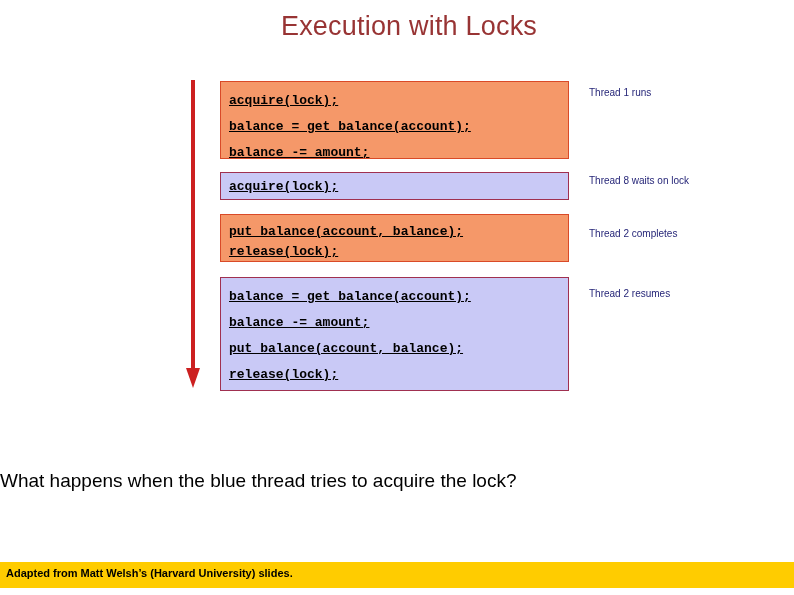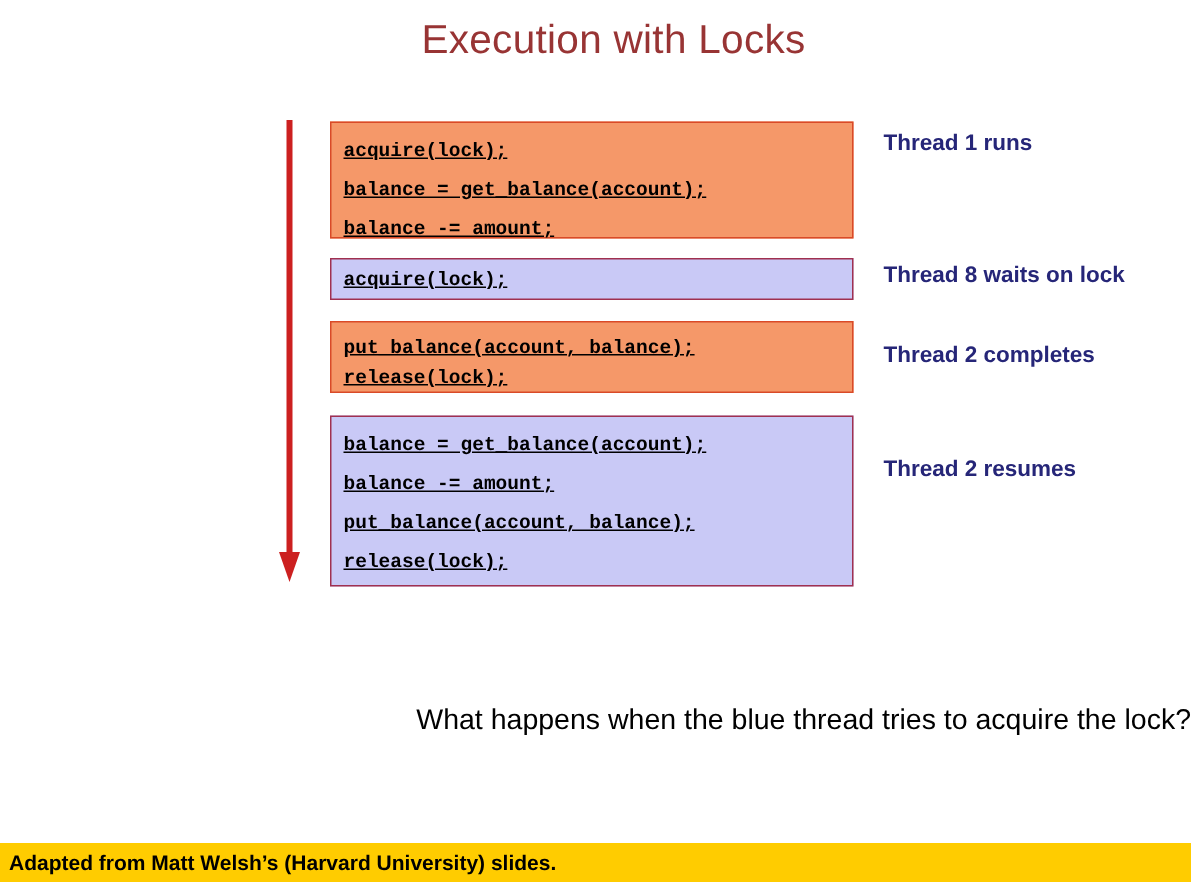--- a/index.html
+++ b/index.html
@@ -80,57 +80,56 @@
   #block-1 { top: 172px; height: 28px; padding-top: 3px; padding-bottom: 3px; }
   #block-2 { top: 214px; height: 48px; padding-top: 7px; }
   #block-3 { top: 277px; height: 114px; }
 
   #block-1 .code-line { line-height: 21px; }
 
   
   .thread-label {
     position: absolute;
     left: 589px;
-    font-size: 15px;
+    font-size: 10px;
     color: #262678;
     white-space: nowrap;
     font-family: "Liberation Sans", sans-serif;
-    font-weight: bold;
   }
   #thread-label-0 { top: 87px;  }
   #thread-label-1 { top: 175px; }
   #thread-label-2 { top: 228px; }
-  #thread-label-3 { top: 288px; margin-top: 16px; }
+  #thread-label-3 { top: 288px; }
 
   
   #question-text {
     position: absolute;
     left: 0;
     top: 470px;
     width: 794px;
-    text-align: right;
+    text-align: left;
     font-size: 19px;
     color: #000000;
     font-family: "Liberation Sans", sans-serif;
   }
 
   
   #footer-bar {
     position: absolute;
     left: 0;
     top: 562px;
     width: 794px;
     height: 26px;
     background: #FFCC00;
   }
   #footer-credit {
     position: absolute;
     left: 6px;
     top: 567px;
-    font-size: 14px;
+    font-size: 11px;
     font-weight: bold;
     color: #000000;
     font-family: "Liberation Sans", sans-serif;
   }
 </style>
 </head>
 <body>
 
 <div id="slide">
 

